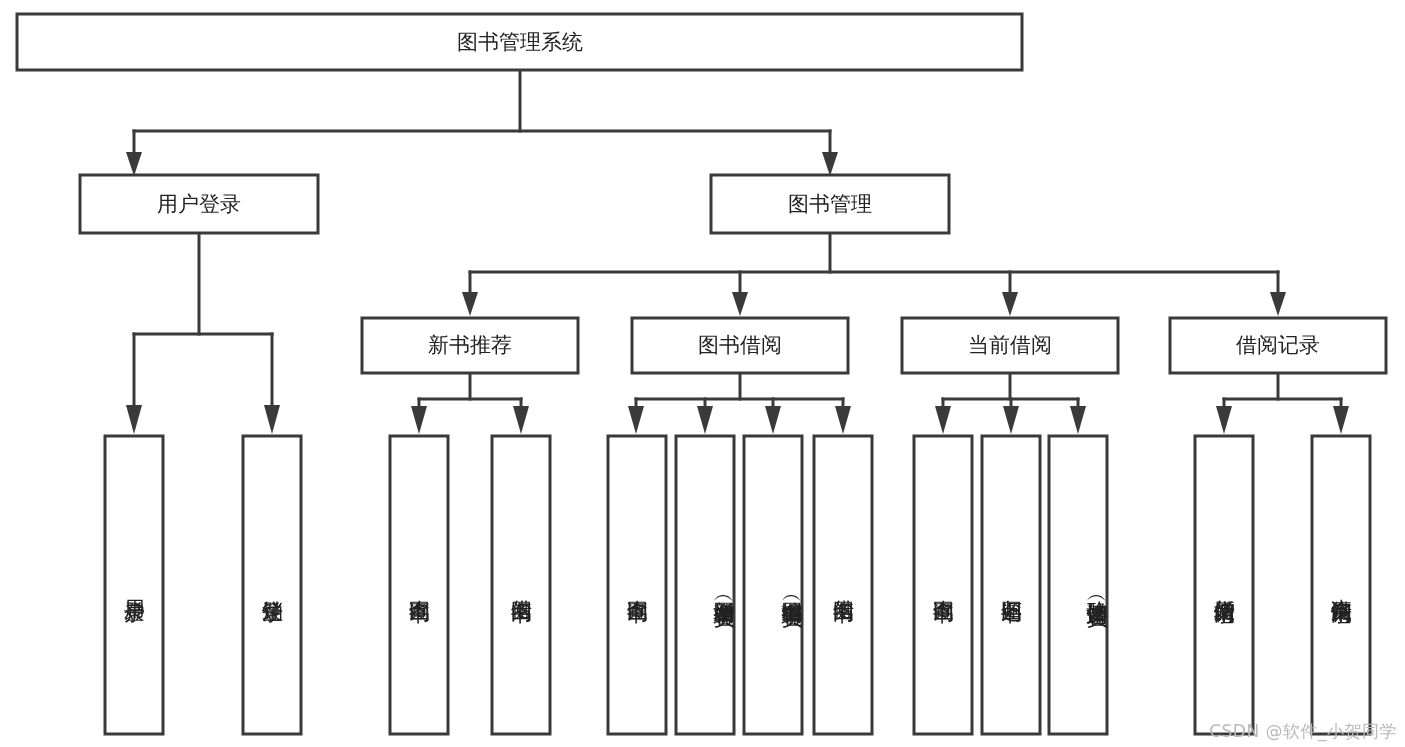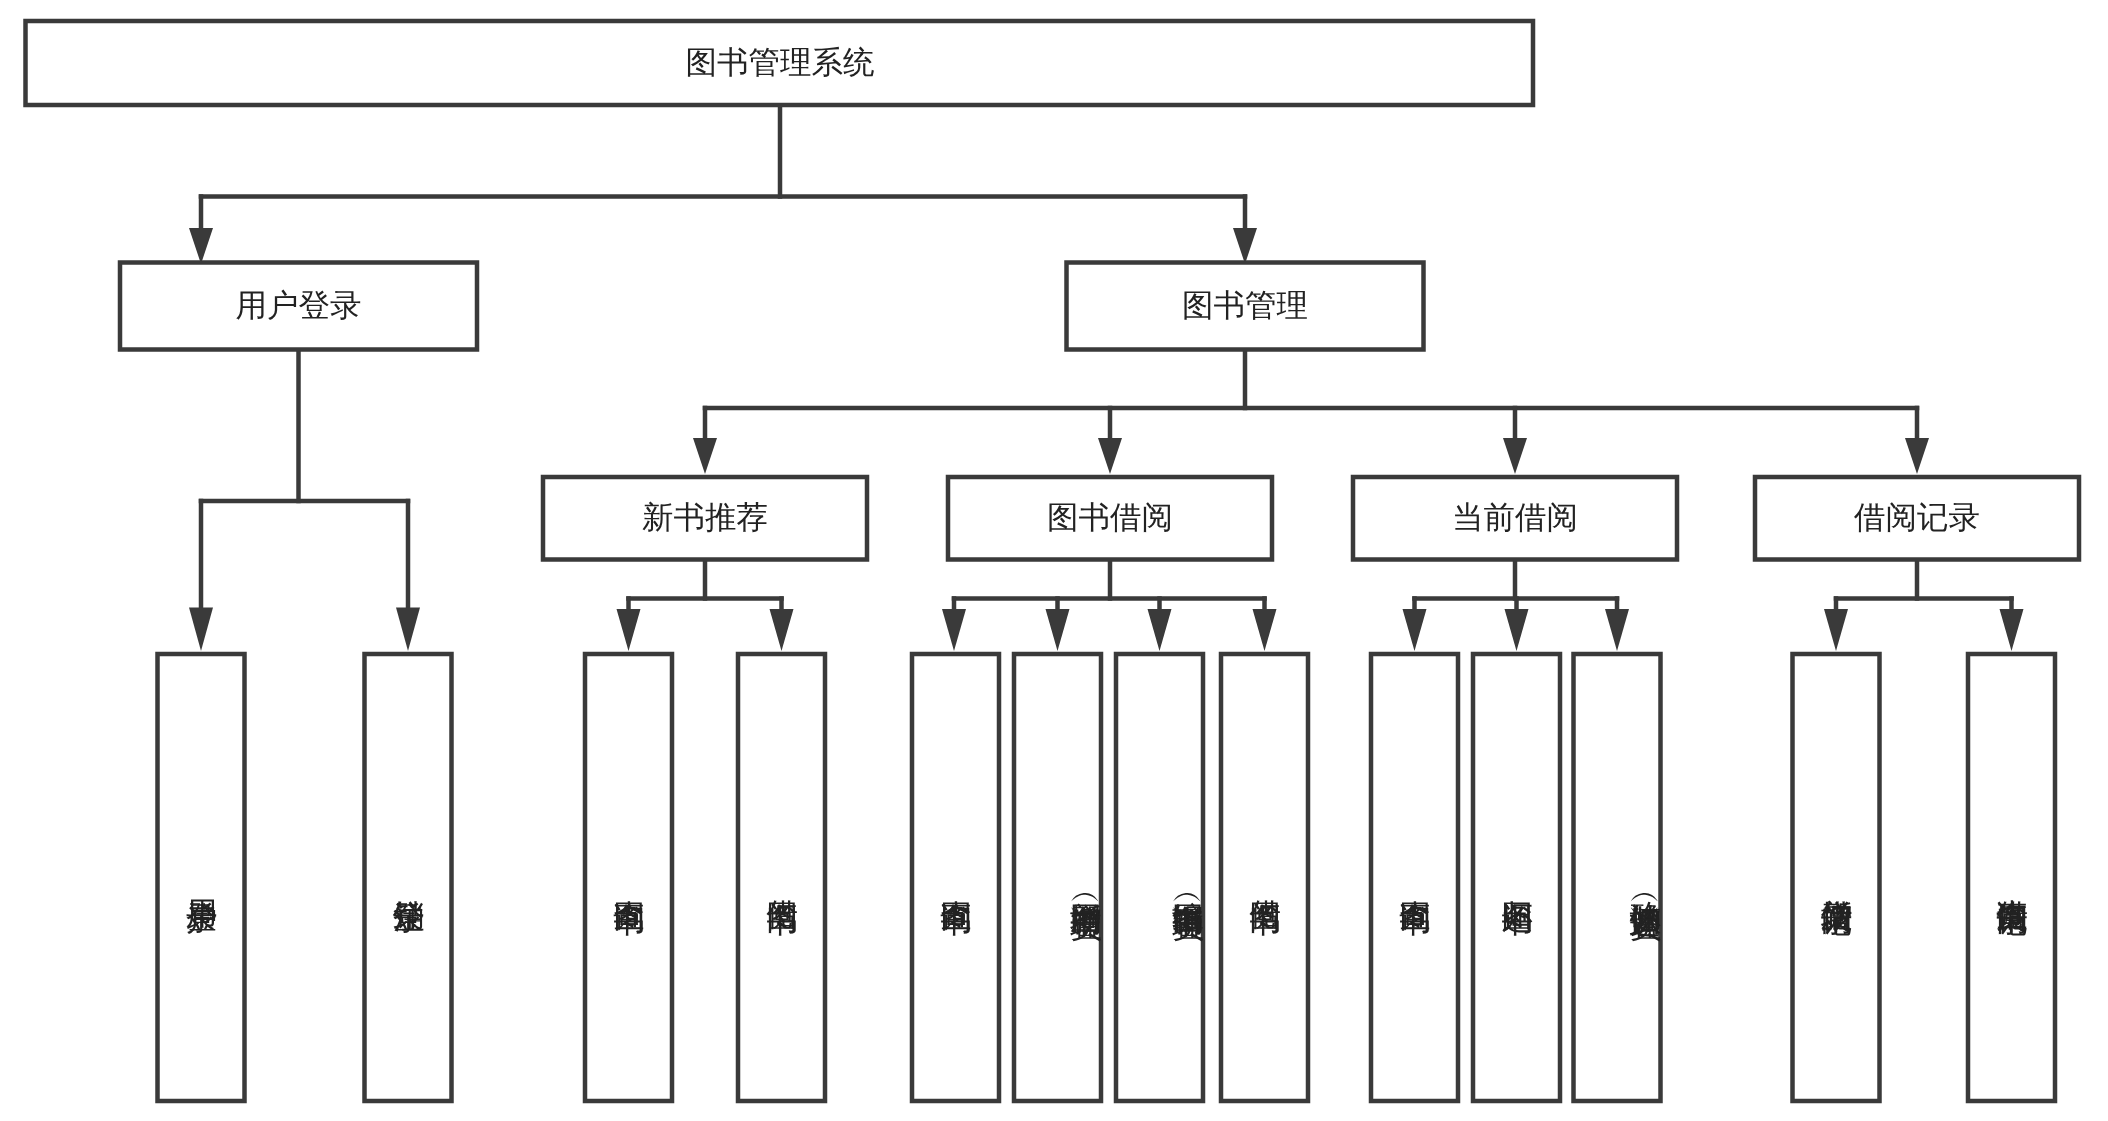--- a/index.html
+++ b/index.html
@@ -184,13 +184,14 @@
   <div class="node-label-v" style="left:744px;top:436px;width:58px;height:298px;align-items:flex-start;padding-top:6px;box-sizing:border-box;">编辑图书（管理员）</div>
   <div class="node-label-v" style="left:814px;top:436px;width:58px;height:298px;">借阅图书</div>
 
   <div class="node-label-v" style="left:914px;top:436px;width:58px;height:298px;">查询图书</div>
   <div class="node-label-v" style="left:982px;top:436px;width:58px;height:298px;">归还图书</div>
   <div class="node-label-v" style="left:1049px;top:436px;width:58px;height:298px;align-items:flex-start;padding-top:6px;box-sizing:border-box;">确认归还（管理员）</div>
 
   <div class="node-label-v" style="left:1195px;top:436px;width:58px;height:298px;">新增借阅记录</div>
   <div class="node-label-v" style="left:1312px;top:436px;width:58px;height:298px;">查询借阅记录</div>
 
+  <div id="watermark">CSDN @软件_小贺同学</div>
 </div>
 
 </body></html>

